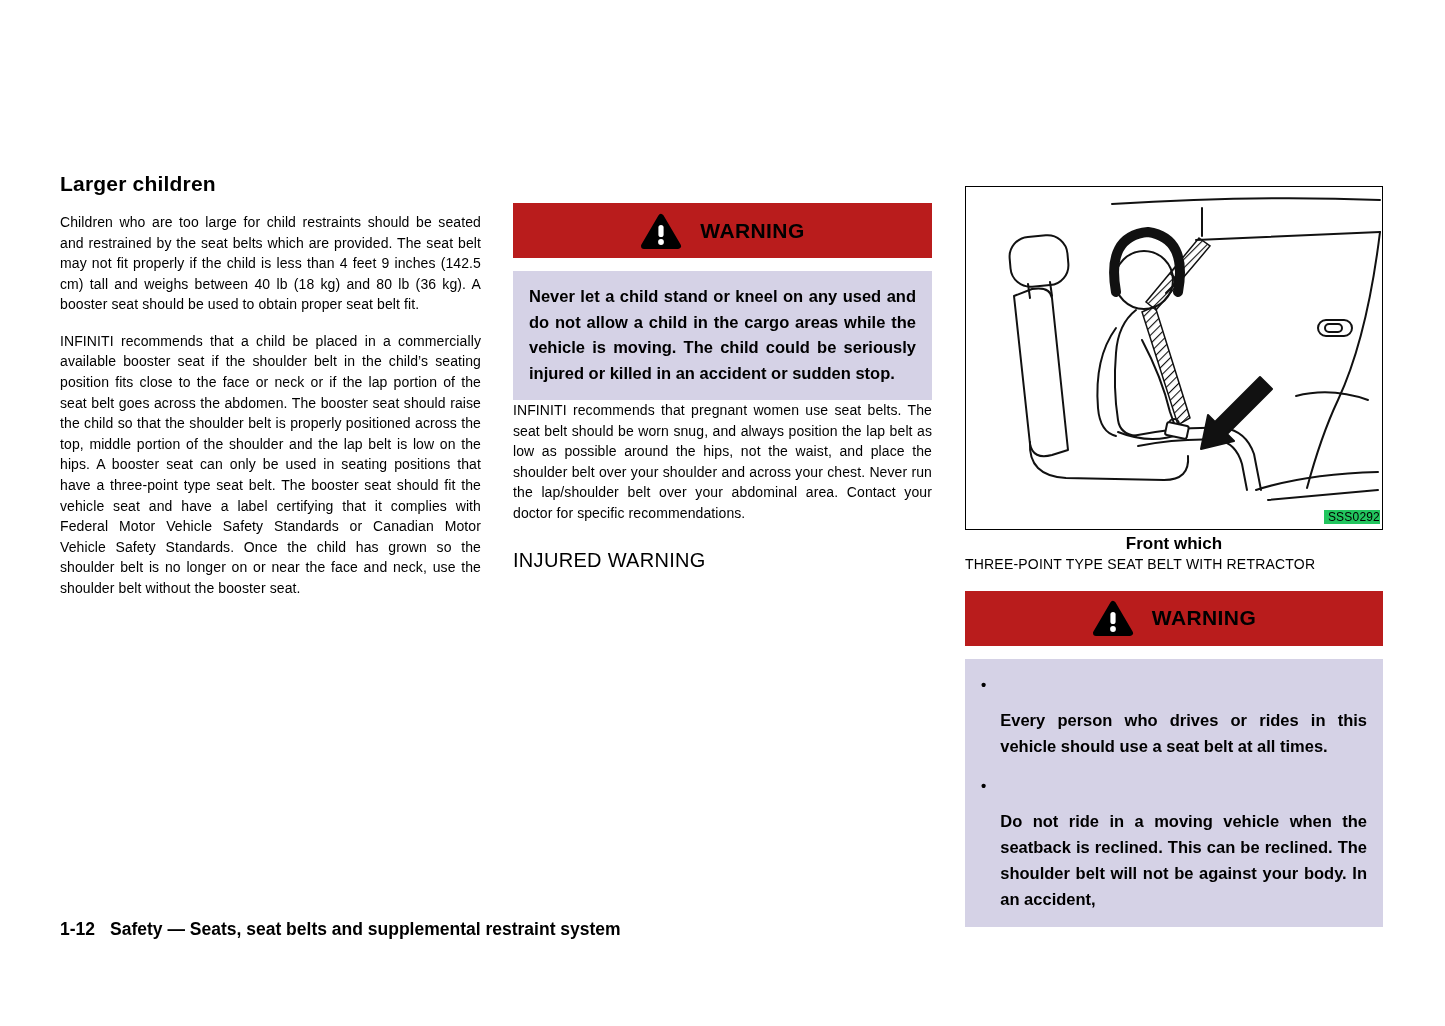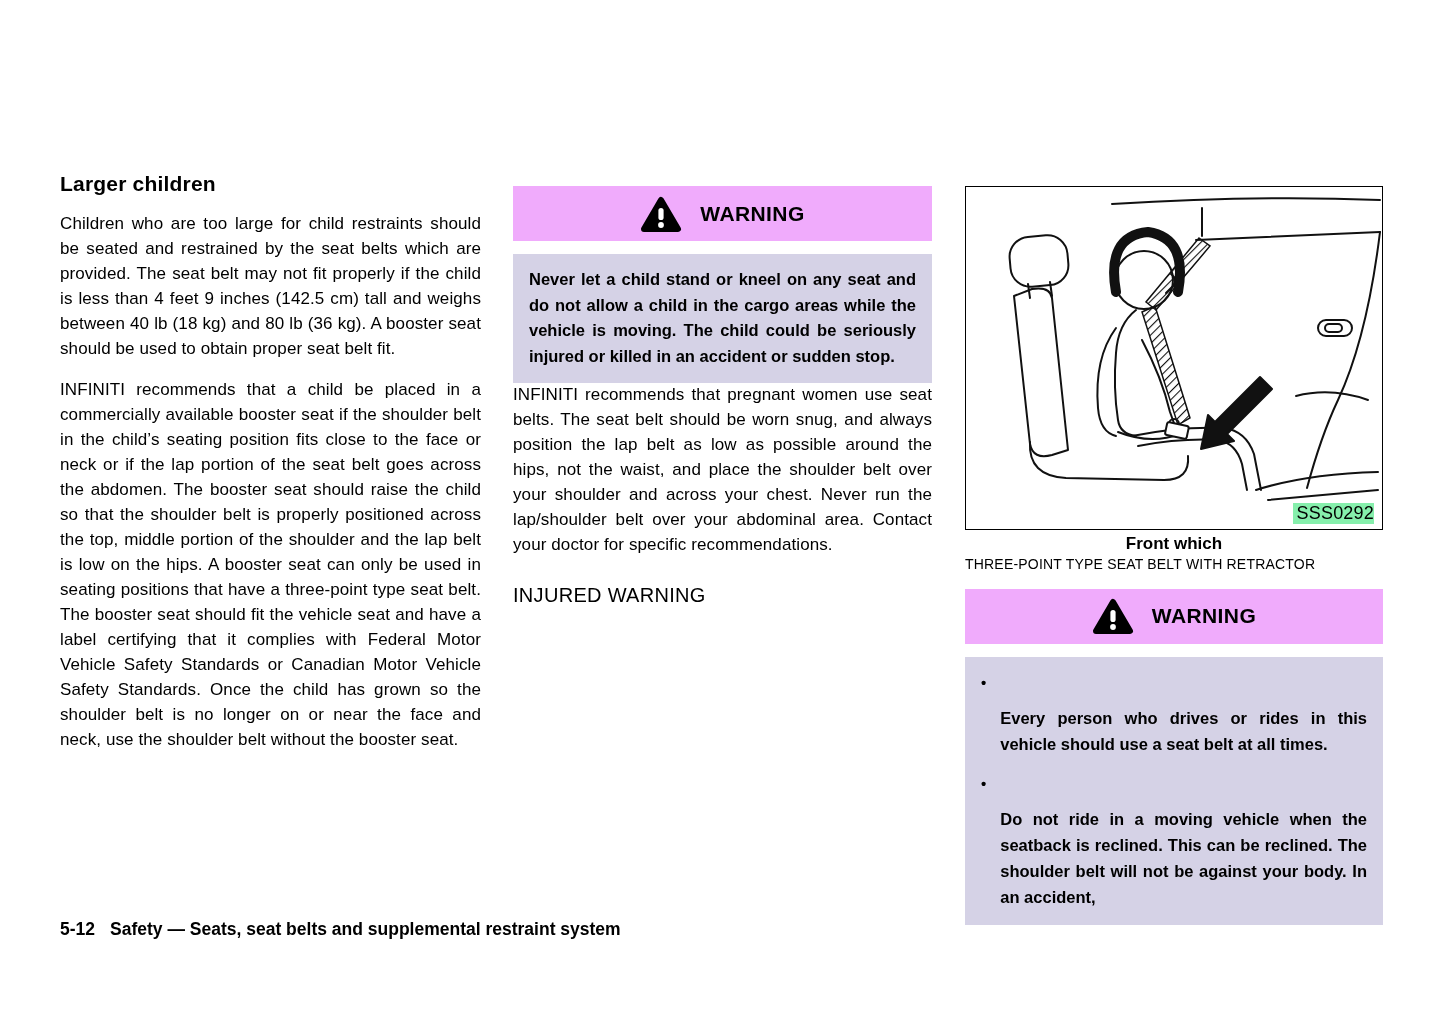--- a/index.html
+++ b/index.html
@@ -19,41 +19,42 @@
   .col-mid   { left: 513px; top: 186px; width: 419px; }
   .col-right { left: 965px; top: 186px; width: 418px; }
 
   .subheading {
     font-size: 21px;
     font-weight: 600;
     letter-spacing: 0.2px;
     margin-bottom: 16px;
   }
   p.body {
-    font-size: 17px;
+    font-size: 14px;
     line-height: 1.47;
     text-align: justify;
     margin-bottom: 16px;
     letter-spacing: 0.1px;
   }
 
   .section-heading {
     font-size: 20px;
     font-weight: 400;
     letter-spacing: 0.3px;
     margin: 26px 0 14px 0;
   }
 
   .warn-header {
-    background: #f0abfc;
+    background: #b91c1c;
     height: 55px;
     display: flex;
     align-items: center;
     justify-content: center;
     gap: 18px;
+    margin-top: 17px;
   }
   .warn-title {
     font-size: 21px;
     font-weight: bold;
     letter-spacing: 0.4px;
   }
   .warn-icon svg { display: block; }
   .warn-body {
     background: #d5d2e6;
     margin-top: 13px;
@@ -88,25 +89,25 @@
 
   .figure-box {
     border: 1.5px solid #000;
     height: 344px;
     position: relative;
     background: #fff;
   }
   .figure-box svg { position: absolute; inset: 0; width: 100%; height: 100%; }
   .figure-code {
     position: absolute;
-    right: 8px;
+    right: 2px;
     bottom: 5px;
-    font-size: 18px;
+    font-size: 12px;
     letter-spacing: 0.2px;
-    background: #86efac;
+    background: #22c55e;
     padding-left: 4px;
   }
   .figure-caption {
     text-align: center;
     font-weight: bold;
     font-size: 17px;
     margin: 4px 0 1px 0;
   }
   .right-heading {
     font-size: 14px;
@@ -144,21 +145,21 @@
       <span class="warn-icon">
         <svg width="42" height="38" viewBox="0 0 42 38" aria-hidden="true">
           <polygon points="21,5 38,34 4,34" fill="#000" stroke="#000" stroke-width="6" stroke-linejoin="round"></polygon>
           <rect x="18.4" y="13" width="5.2" height="12" rx="2.6" fill="#fff"></rect>
           <circle cx="21" cy="30" r="2.9" fill="#fff"></circle>
         </svg>
       </span>
       <span class="warn-title">WARNING</span>
     </div>
     <div class="warn-body">
-      <p>Never let a child stand or kneel on any seat and do not allow a child in the cargo areas while the vehicle is moving. The child could be seriously injured or killed in an accident or sudden stop.</p>
+      <p>Never let a child stand or kneel on any used and do not allow a child in the cargo areas while the vehicle is moving. The child could be seriously injured or killed in an accident or sudden stop.</p>
     </div>
 
     <p class="body">INFINITI recommends that pregnant women use seat belts. The seat belt should be worn snug, and always position the lap belt as low as possible around the hips, not the waist, and place the shoulder belt over your shoulder and across your chest. Never run the lap/shoulder belt over your abdominal area. Contact your doctor for specific recommendations.</p>
 
     <h3 class="section-heading">INJURED WARNING</h3>
   </section>
 
   <section class="col col-right">
     <div class="figure-box">
       <svg viewBox="0 0 416 340">
@@ -233,17 +234,17 @@
         <p>Every person who drives or rides in this vehicle should use a seat belt at all times.</p>
       </div>
       <div class="bullet-item">
         <span class="bullet-dot">•</span>
         <p>Do not ride in a moving vehicle when the seatback is reclined. This can be reclined. The shoulder belt will not be against your body. In an accident,</p>
       </div>
     </div>
   </section>
 
   <footer class="footer">
-    <span class="page-num">5-12</span>
+    <span class="page-num">1-12</span>
     <span class="footer-title">Safety — Seats, seat belts and supplemental restraint system</span>
   </footer>
 
 </div>
 
 </body></html>

